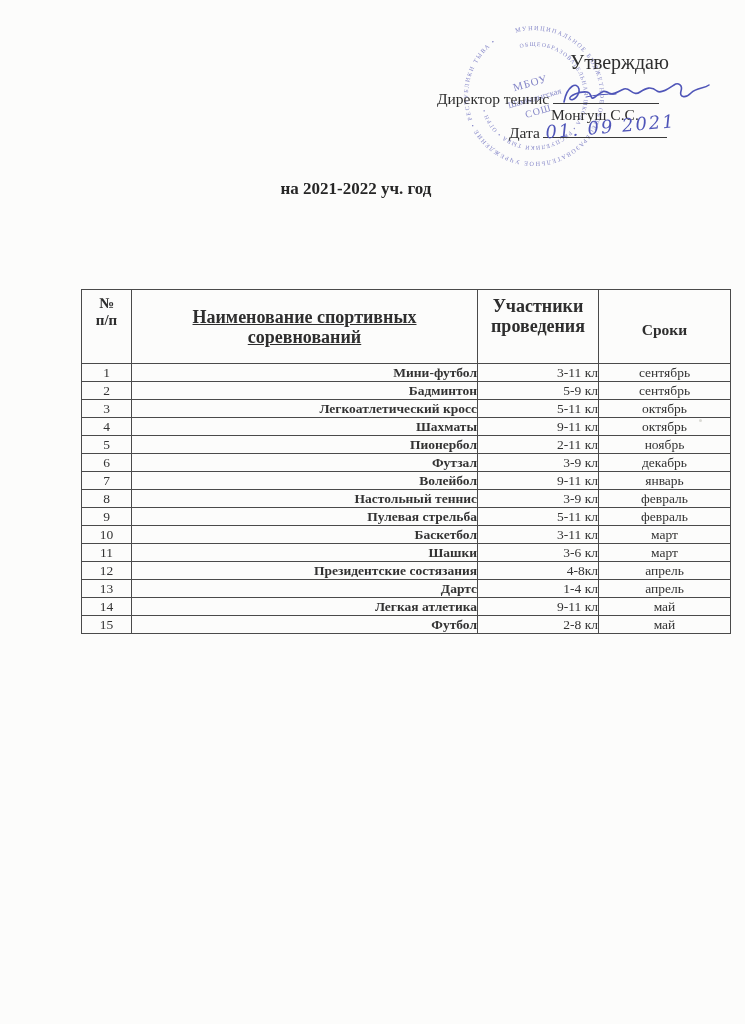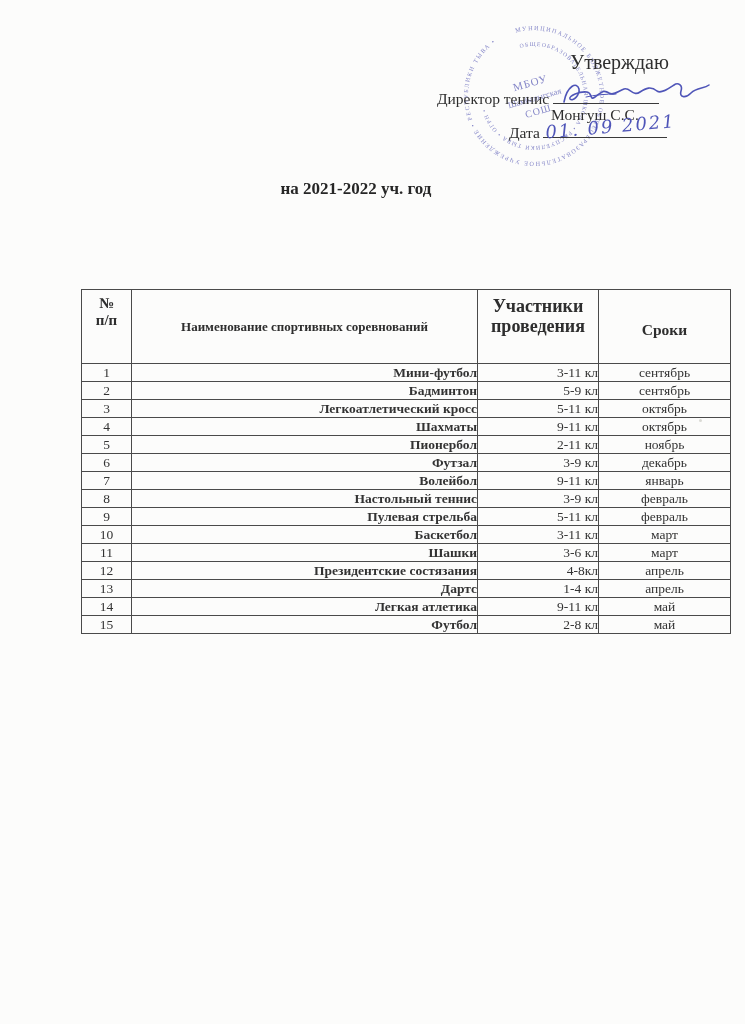--- a/index.html
+++ b/index.html
@@ -35,21 +35,21 @@
   
   .plan-table{
     position:absolute;left:81px;top:289px;width:581px;
     border-collapse:collapse;table-layout:fixed;
   }
   .plan-table th,.plan-table td{border:1px solid #4a4a4a;overflow:hidden;}
   .plan-table thead tr{height:74px;}
   .plan-table tbody tr{height:18px;}
   .th-num{width:49px;font-size:15px;vertical-align:top;padding:5px 0 4px 0;text-align:center;}
   .th-num .npp{}
-  .th-name{width:285px;font-size:13px;text-align:center;vertical-align:middle;padding:0 30px;line-height:20px;}
+  .th-name{width:285px;font-size:18px;text-align:center;vertical-align:middle;padding:0 30px;line-height:20px;text-decoration:underline;}
   .th-part{width:118px;font-size:18px;text-align:center;vertical-align:top;padding-top:6px;line-height:20px;}
   .th-term{width:129px;font-size:15.5px;text-align:center;vertical-align:middle;padding-top:8px;}
   .plan-table td{font-size:13.5px;line-height:16px;padding:0;color:#333;}
   .td-num{text-align:center;}
   .td-name{text-align:right;padding-left:7px;font-weight:bold;}
   .td-part{text-align:right;}
   .td-term{text-align:center;}
 
   .artifact-dot{position:absolute;left:699px;top:419px;width:3px;height:3px;border-radius:50%;background:#dadad5;}
 </style>

